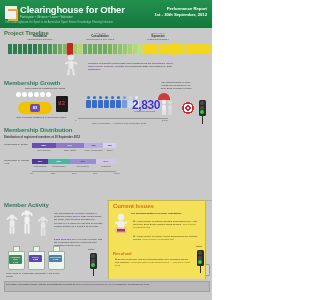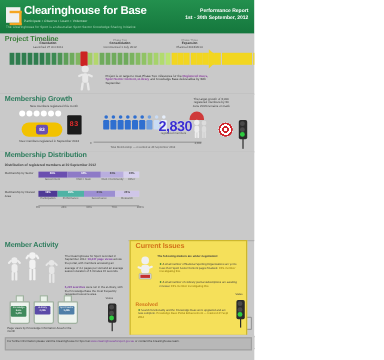--- a/index.html
+++ b/index.html
@@ -122,21 +122,21 @@
   .foot-txt{position:absolute;left:6px;top:4px;font-size:2.4px;color:#3a3a3a;}
   .foot-txt .lnk{color:#7b35a0;}
 </style>
 </head>
 <body>
 
 <div class="page">
 
   <div class="header">
     <div class="logo-mark"></div>
-    <div class="logo-text">Clearinghouse for Base</div>
+    <div class="logo-text">Clearinghouse for Other</div>
     <div class="logo-sub">Participate  •  Observe  •  Learn  •  Volunteer</div>
     <div class="logo-tag">The Clearinghouse for Sport is an Australian Sport Sector Knowledge Sharing Initiative</div>
     <div class="hdr-right">
       <div class="r1">Performance Report</div>
       <div class="r2">1st - 30th September, 2012</div>
     </div>
   </div>
 
   <div class="timeline">
     <div class="sec-title tl-title">Project Timeline</div>

